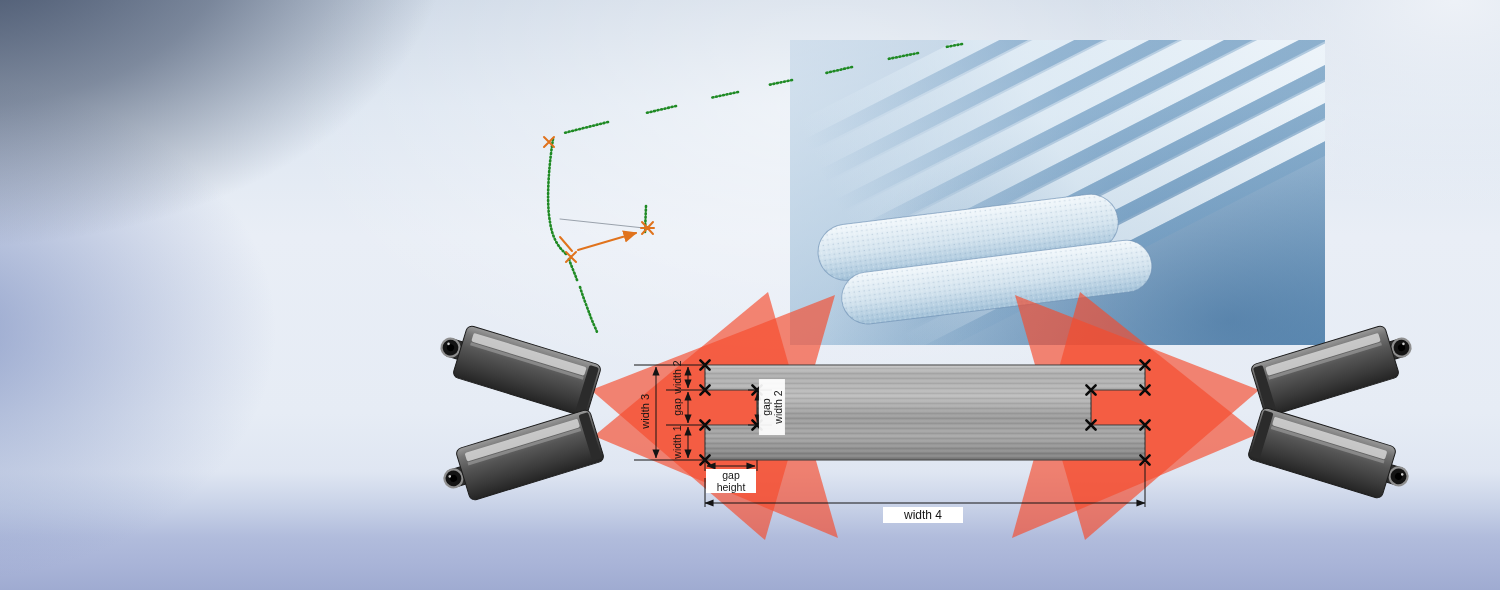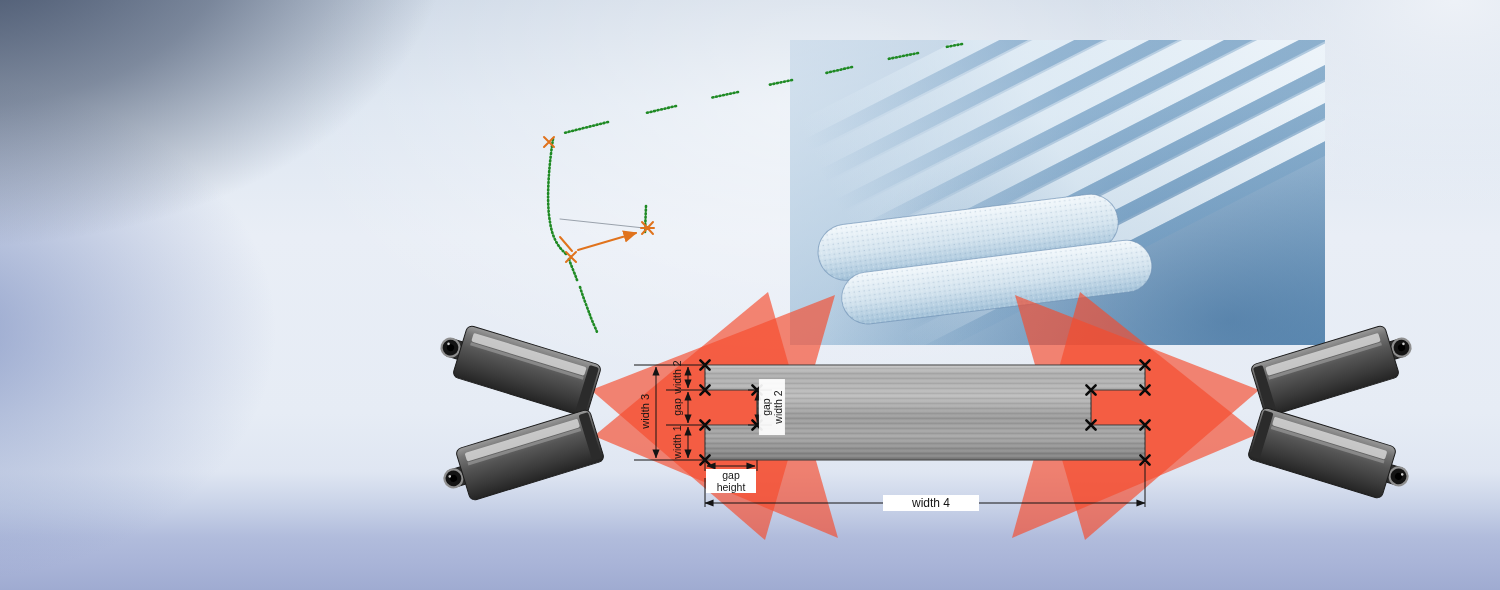--- a/index.html
+++ b/index.html
@@ -15,21 +15,21 @@
   }
   .art{position:absolute;left:0;top:0;}
   .lbl{position:absolute;color:#141414;line-height:1.15;}
   .rot{transform:rotate(-90deg);}
   .l-width3{left:615px;top:405px;width:60px;font-size:11px;text-align:center;}
   .l-width2{left:652px;top:371px;width:50px;font-size:10.5px;text-align:center;}
   .l-gap   {left:657px;top:401px;width:40px;font-size:10.5px;text-align:center;}
   .l-width1{left:652px;top:436px;width:50px;font-size:10.5px;text-align:center;}
   .l-gapw2 {left:744px;top:394px;width:52px;font-size:10.5px;text-align:center;background:rgba(255,255,255,0.92);padding:1px 2px;}
   .l-gaph  {left:706px;top:469px;width:50px;font-size:10.5px;text-align:center;background:#ffffff;}
-  .l-width4{left:883px;top:495px;width:96px;font-size:12px;line-height:16px;text-align:center;background:#ffffff;}
+  .l-width4{left:883px;top:507px;width:80px;font-size:12px;line-height:16px;text-align:center;background:#ffffff;}
   .lbl span{display:block;}
 </style>
 </head>
 <body>
 
 <div class="stage">
 
   <svg class="art" width="1500" height="590" viewBox="0 0 1500 590">
     <defs>
       <linearGradient id="panelG" x1="0" y1="0" x2="1" y2="1">

